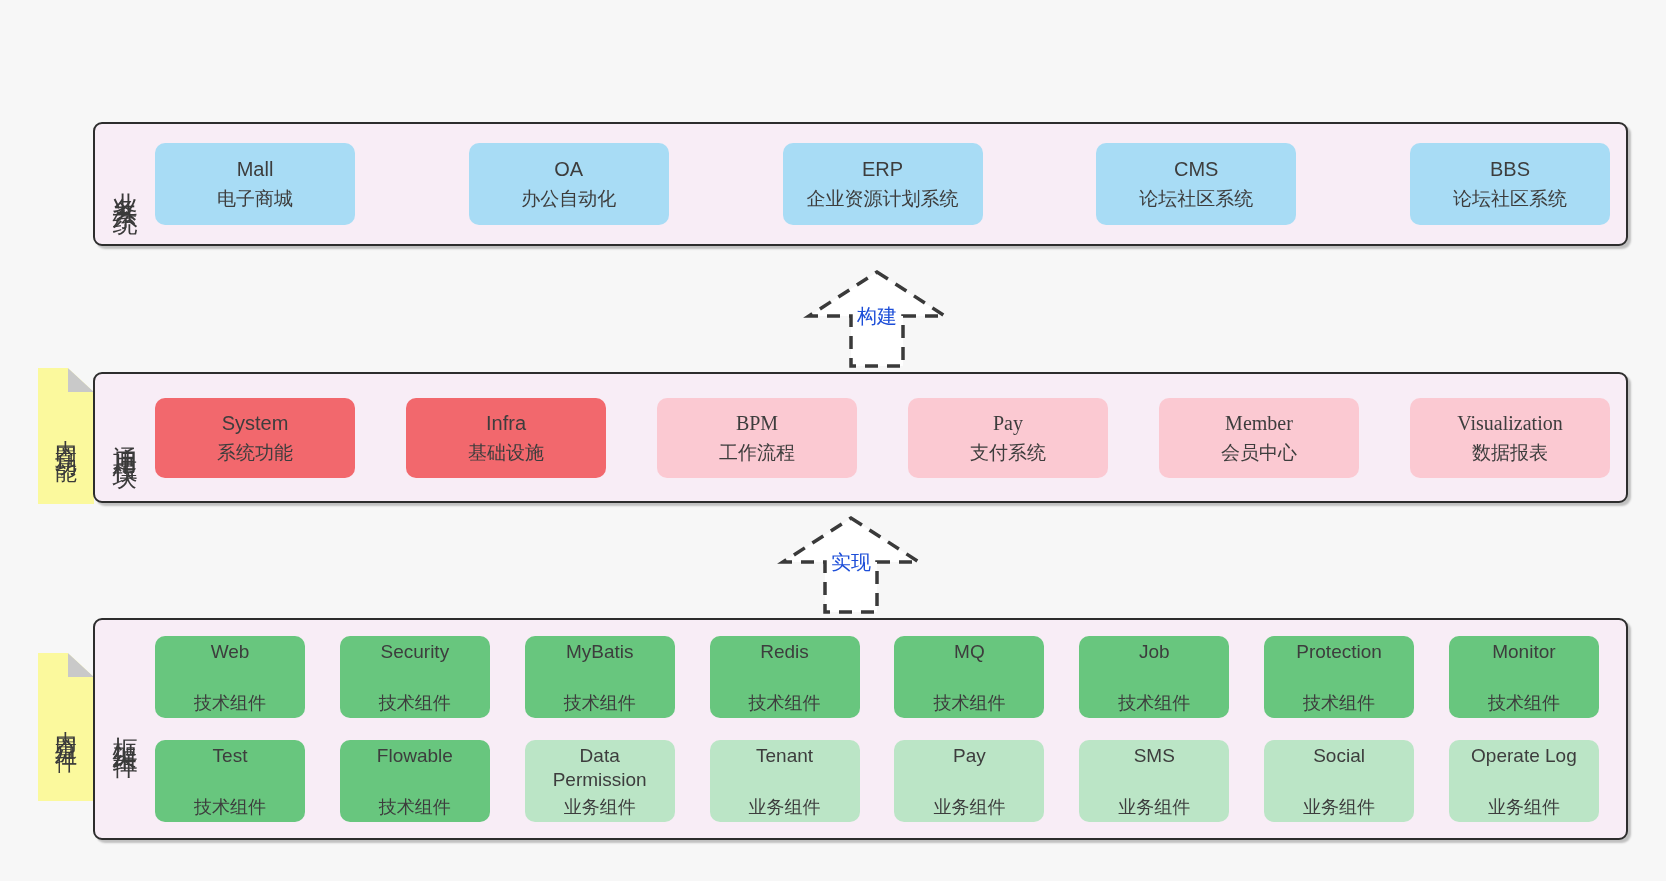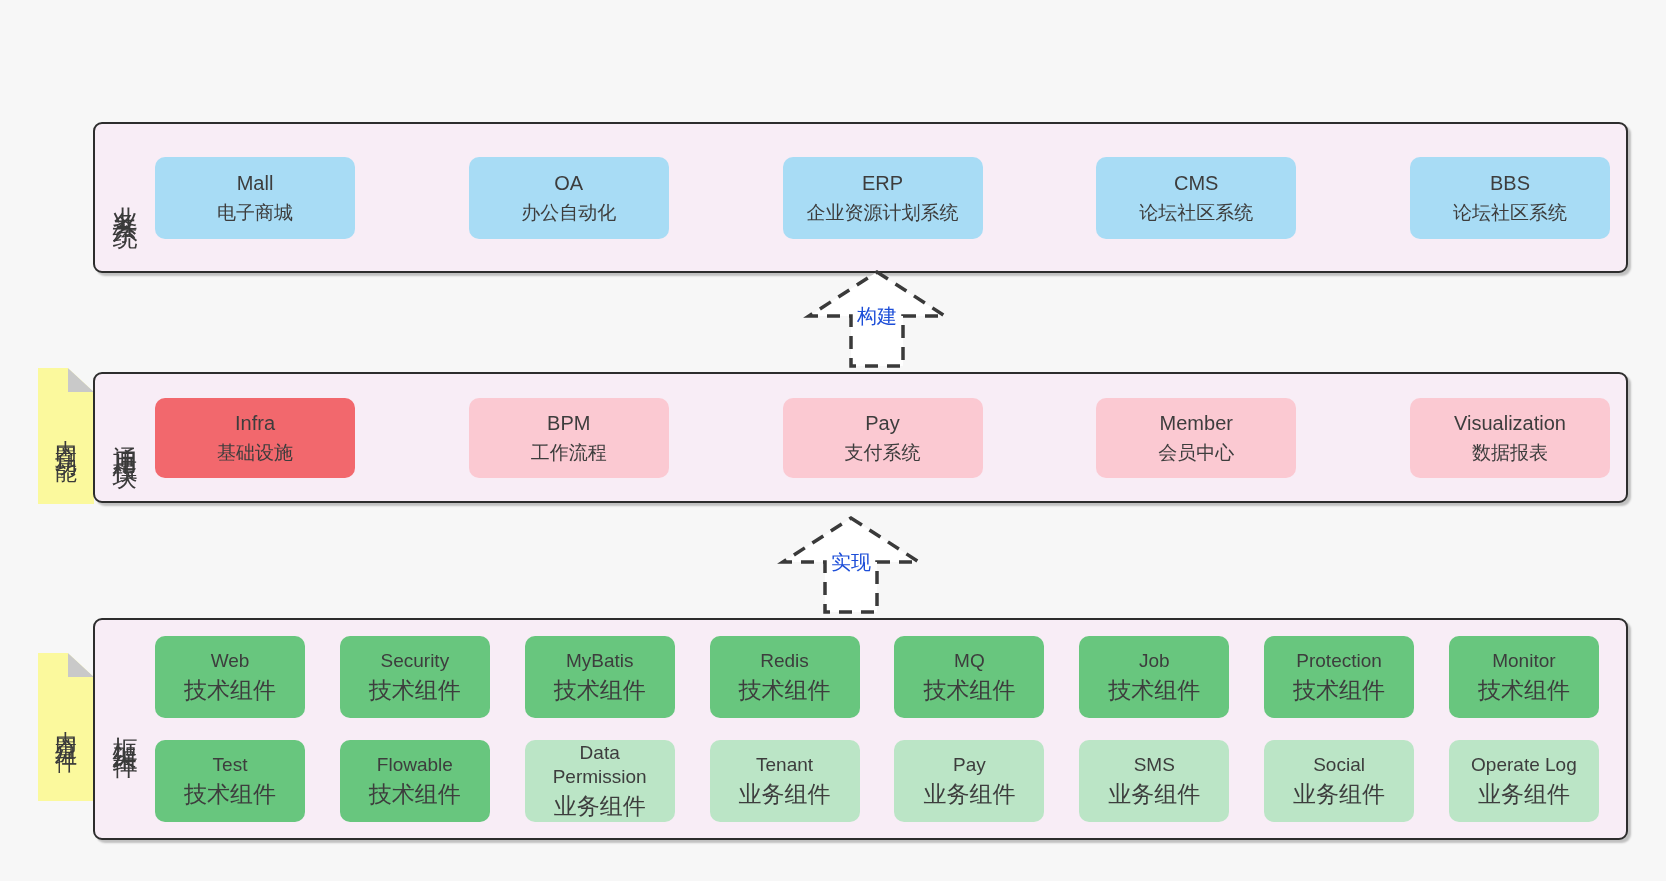--- a/index.html
+++ b/index.html
@@ -12,50 +12,50 @@
 
   
   .panel{
     position:absolute;left:93px;width:1535px;box-sizing:border-box;
     background:var(--panel,#f8edf6);
     border:2px solid var(--panelBorder,#2d2d2d);
     border-radius:9px;
     box-shadow:3px 3px 2px rgba(0,0,0,.22);
     display:flex;
   }
-  #panel-business{top:122px;height:151px;}
+  #panel-business{top:122px;height:124px;}
   #panel-modules{top:372px;height:131px;}
   #panel-components{top:618px;height:222px;}
 
   .panel-label{width:60px;flex:none;display:flex;align-items:center;justify-content:center;}
   .panel-label span{
     writing-mode:vertical-rl;text-orientation:upright;
     font-size:25px;letter-spacing:6px;color:#3a3a3a;line-height:1;
   }
 
   .panel-row{flex:1;display:flex;align-items:center;justify-content:space-between;padding-right:16px;}
   .panel-body{flex:1;display:flex;flex-direction:column;justify-content:center;gap:22px;padding-right:27px;}
   .comp-row{display:flex;justify-content:space-between;}
 
   
   .box{
     box-sizing:border-box;display:flex;flex-direction:column;align-items:center;justify-content:center;
     text-align:center;border-radius:10px;padding:4px 8px;color:#3d3d3d;
   }
   .box-lg{width:200px;height:82px;}
   .box-md{width:200px;height:80px;}
-  .box-sm{width:150px;height:82px;}
+  .box-sm{width:150px;height:82px;justify-content:space-between;}
   .box-name{font-size:20px;line-height:1.25;}
   .box-sub{font-size:19px;line-height:1.25;margin-top:5px;}
   .box-sm .box-name{font-size:19px;}
-  .box-sm .box-sub{font-size:23px;margin-top:3px;}
+  .box-sm .box-sub{font-size:18px;margin-top:3px;}
 
   .blue{background:var(--blue,#a8dcf5);}
   .red{background:var(--red,#f2686d);}
-  .pink{background:var(--pink,#fbc9d2);}
+  .pink{background:var(--pink,#fbc9d2);font-family:Liberation Serif, serif;}
   .green{background:var(--green,#68c67e);}
   .lightgreen{background:var(--greenLight,#bbe5c6);}
 
   
   .note{
     position:absolute;width:56px;background:var(--yellow,#fbf99d);
     clip-path:polygon(0 0, calc(100% - 26px) 0, 100% 24px, 100% 100%, 0 100%);
     filter:drop-shadow(2px 2px 2px rgba(0,0,0,.2));
     display:flex;align-items:center;justify-content:center;
   }
@@ -135,20 +135,24 @@
     </svg>
     <div class="arrow-label">构建</div>
   </div>
 
   <div class="panel" id="panel-modules">
     <div class="panel-label">
       <span>通用模块</span>
     </div>
     <div class="panel-row">
       <div class="box box-md red">
+        <div class="box-name">System</div>
+        <div class="box-sub">系统功能</div>
+      </div>
+      <div class="box box-md red">
         <div class="box-name">Infra</div>
         <div class="box-sub">基础设施</div>
       </div>
       <div class="box box-md pink">
         <div class="box-name">BPM</div>
         <div class="box-sub">工作流程</div>
       </div>
       <div class="box box-md pink">
         <div class="box-name">Pay</div>
         <div class="box-sub">支付系统</div>

